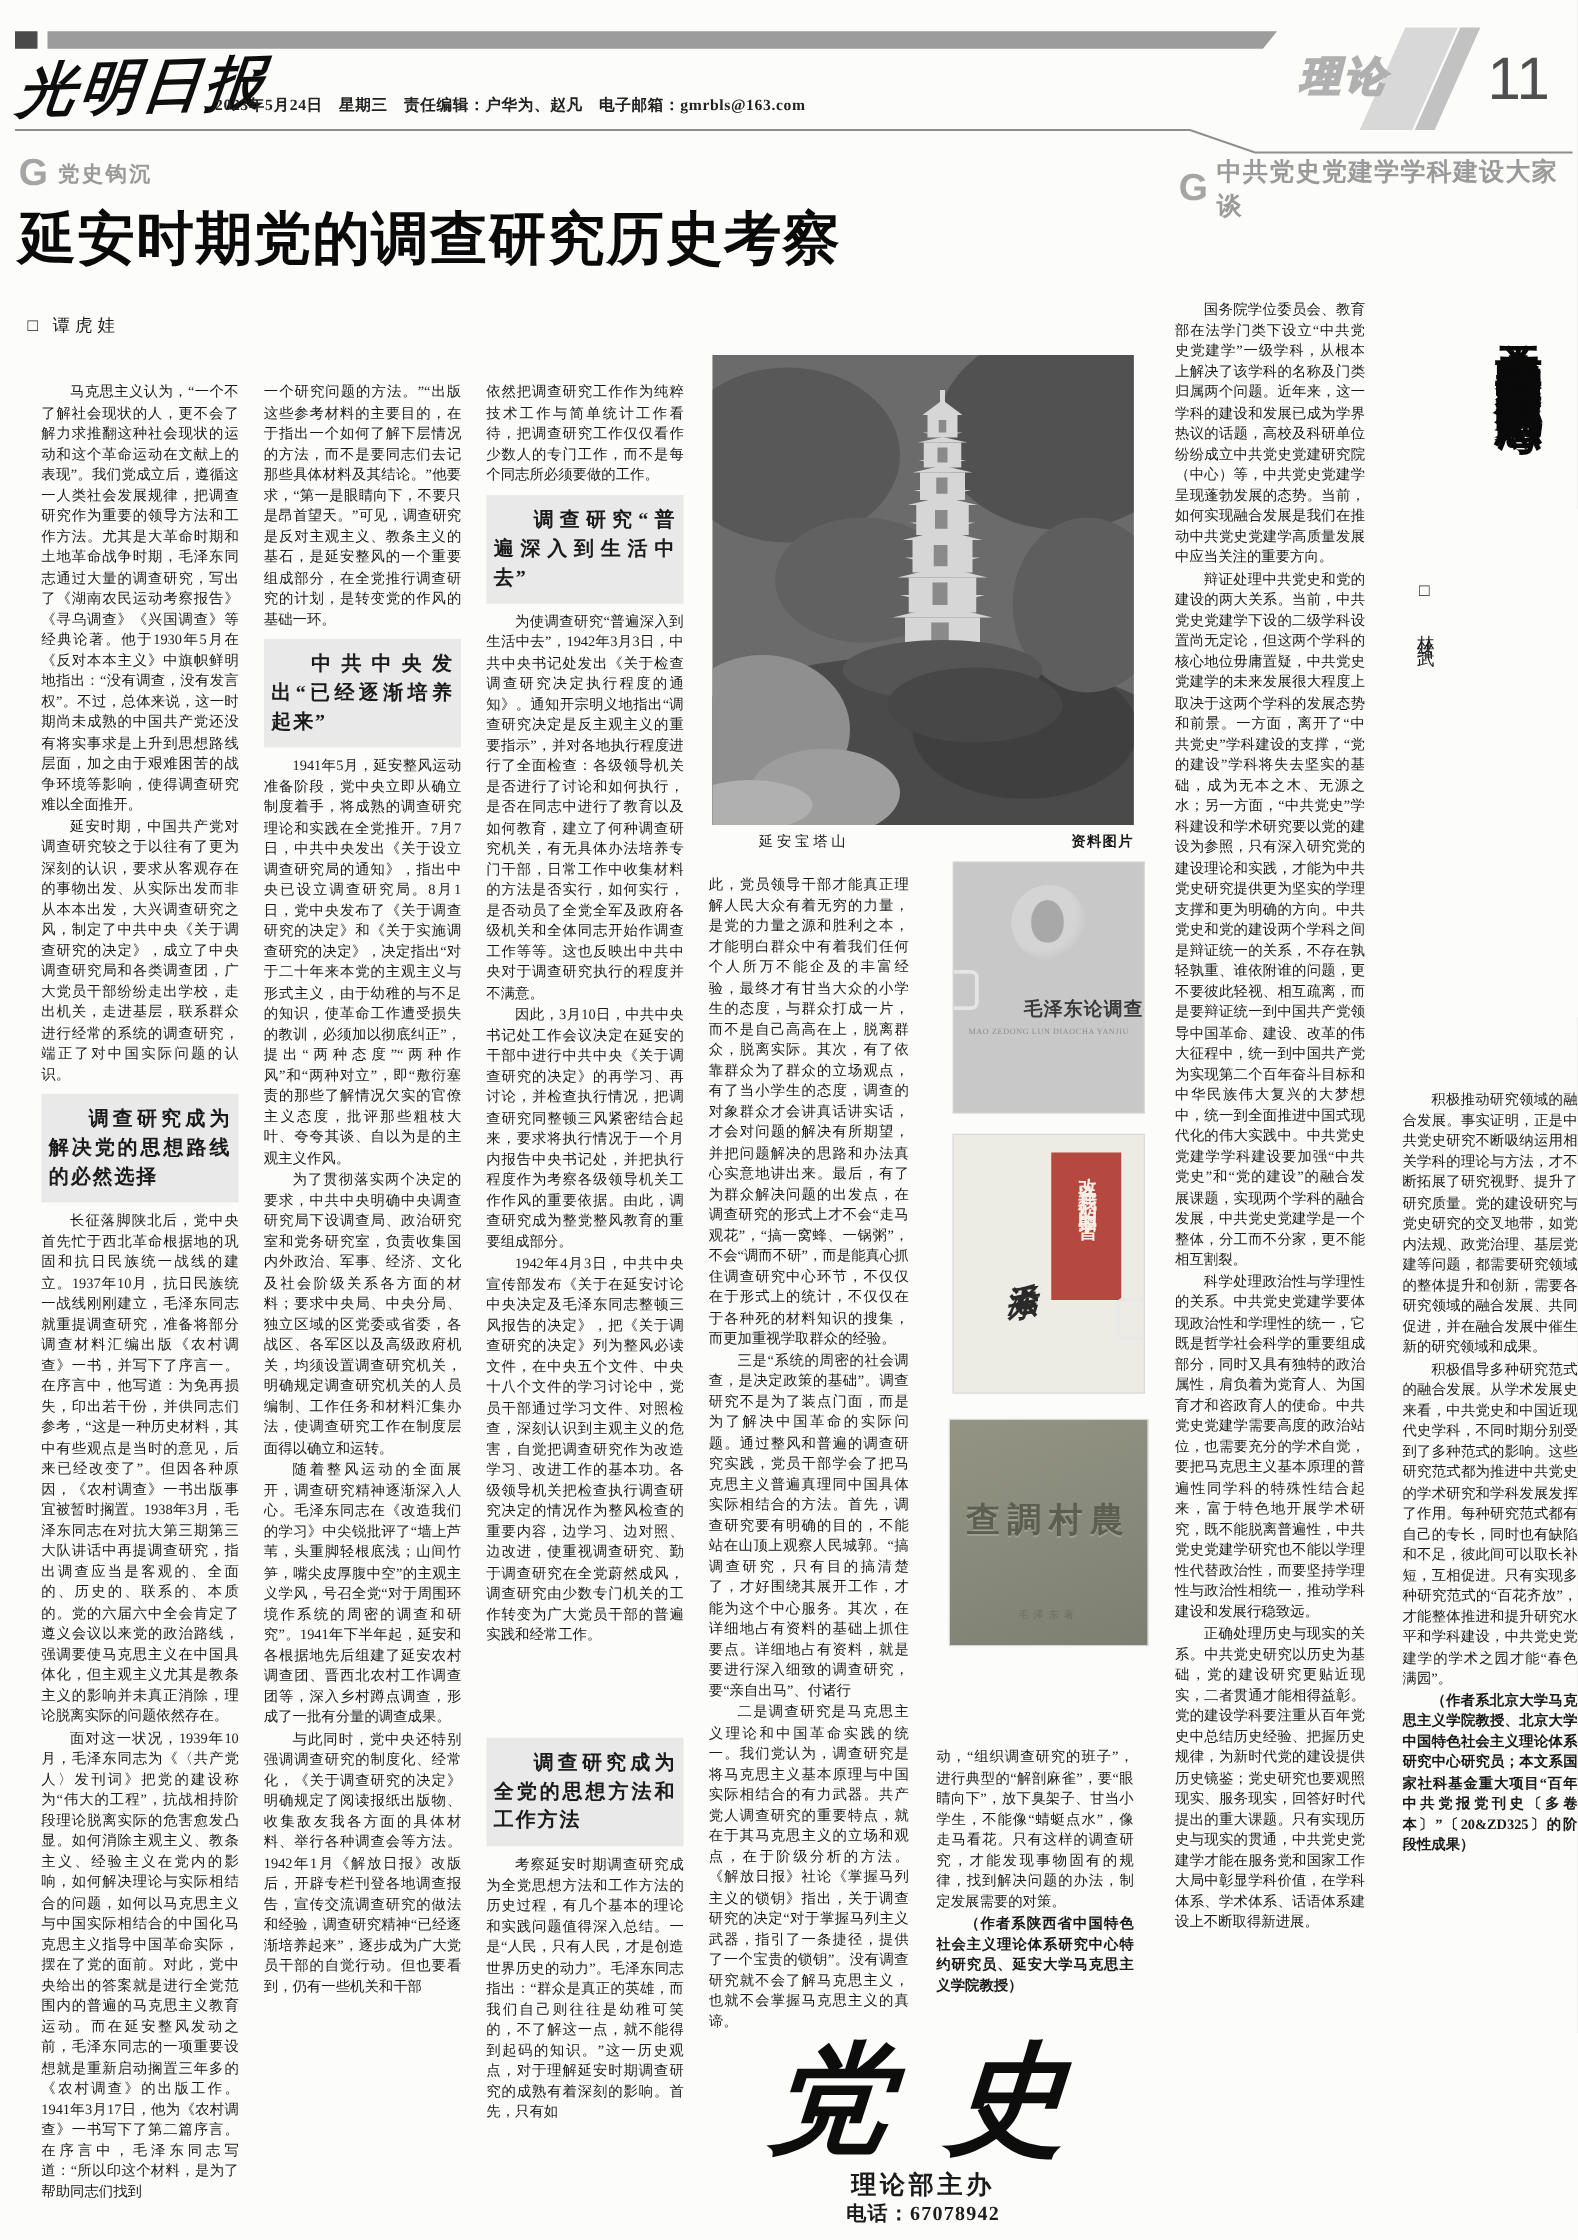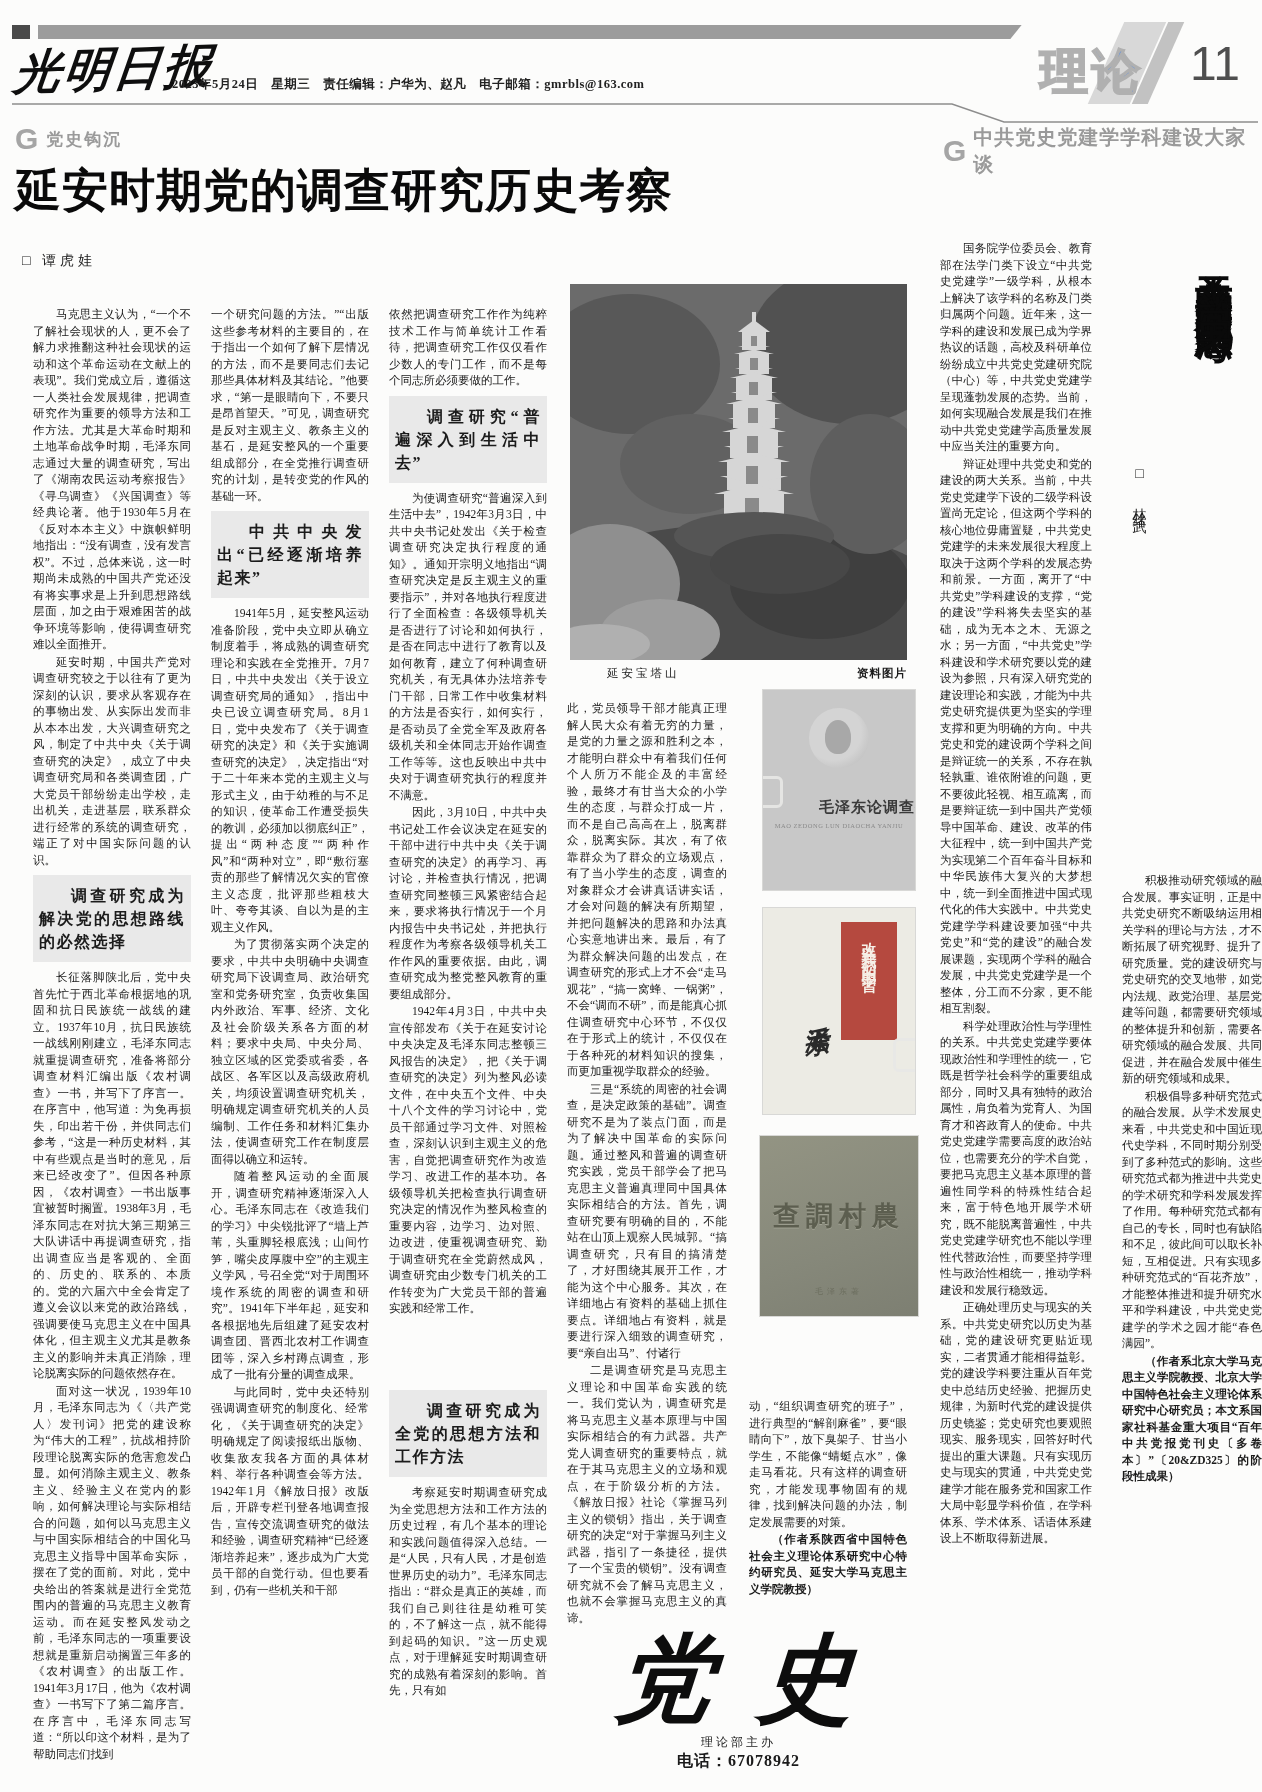--- a/index.html
+++ b/index.html
@@ -9,22 +9,22 @@
   
   .topsq{left:12px;top:25px;width:18px;height:14px;background:#4a4a4a;}
   .topbar{left:38px;top:25px;width:1212px;height:14px;background:#9c9c9c;}
   .masthead{left:14px;top:38px;font-size:47px;font-weight:900;font-style:italic;letter-spacing:3px;
             transform:rotate(-2deg) skewX(-8deg);color:#0e0e0e;white-space:nowrap;}
   .dateline{left:172px;top:76px;font-size:12.5px;font-weight:700;color:#222;letter-spacing:.5px;white-space:nowrap;}
   .tabwhite{left:958px;top:22px;width:300px;height:82px;background:#fcfcfb;
             clip-path:polygon(22% 0,100% 0,100% 100%,0 100%);}
   .tabstripe1{left:1106px;top:22px;width:42px;height:82px;background:#d8d8d8;transform:skewX(-24deg);}
   .tabstripe2{left:1150px;top:22px;width:16px;height:82px;background:#c2c2c2;transform:skewX(-24deg);}
-  .tablabel{left:1040px;top:40px;font-size:48px;font-weight:900;letter-spacing:4px;color:#3b82f6;
-            -webkit-text-stroke:2px #b0b0b0;text-stroke:2px #b0b0b0;text-shadow:0 0 1px #b0b0b0;}
+  .tablabel{left:1040px;top:40px;font-size:32px;font-weight:900;letter-spacing:4px;color:#3b82f6;
+            -webkit-text-stroke:2px #b0b0b0;text-stroke:2px #b0b0b0;text-shadow:0 0 1px #b0b0b0;font-style:italic;}
   .pagenum{left:1190px;top:36px;font-size:48px;color:#4f4f4f;font-family:"Liberation Sans",sans-serif;font-weight:500;}
   
   .badge{display:flex;align-items:center;gap:6px;color:#9a9a9a;font-weight:700;}
   .badge .g{font-family:"Liberation Sans",sans-serif;font-size:30px;font-weight:700;line-height:26px;color:#a5a5a5;}
   .badge-left{left:15px;top:126px;font-size:17px;letter-spacing:2px;}
   .badge-right{left:943px;top:124px;font-size:20px;letter-spacing:1px;}
   
   .headline{left:15px;top:160px;width:700px;font-size:46px;font-weight:900;letter-spacing:1px;
             color:#0a0a0a;white-space:nowrap;}
   .byline{left:22px;top:252px;font-size:14px;letter-spacing:4px;}
@@ -56,21 +56,21 @@
   .book3{left:760px;top:1136px;width:158px;height:180px;background:linear-gradient(160deg,#939483 0%,#86887a 60%,#7d7f72 100%);}
   .book3 .t{position:absolute;left:0;top:62px;width:100%;text-align:center;font-size:27px;font-weight:700;
             color:#5c5e4f;letter-spacing:6px;text-shadow:0 1px 0 #a0a192;}
   .book3 .mid{position:absolute;left:0;top:150px;width:100%;text-align:center;font-size:8px;color:#6d6f60;letter-spacing:4px;}
   .book3 .bot{position:absolute;left:0;top:208px;width:100%;text-align:center;font-size:8px;color:#6d6f60;letter-spacing:2px;}
   .curl{position:absolute;border:3px solid #e8e8e6;border-radius:6px;opacity:.9;}
   
   .brand{left:570px;top:1628px;width:337px;text-align:center;}
   .brand .cal{font-size:96px;font-weight:900;letter-spacing:46px;margin-left:40px;line-height:104px;
               transform:skewX(-4deg);color:#0d0d0d;font-style:italic;}
-  .brand .org{font-size:12px;font-weight:400;letter-spacing:3px;margin-top:2px;}
+  .brand .org{font-size:20px;font-weight:700;letter-spacing:3px;margin-top:2px;}
   .brand .tel{font-size:16px;font-weight:700;letter-spacing:1px;}
   
   .vtitle{left:1178px;top:244px;height:640px;writing-mode:vertical-rl;font-size:38px;font-weight:900;
           letter-spacing:3px;color:#0a0a0a;line-height:72px;}
   .vauthor{left:1130px;top:466px;writing-mode:vertical-rl;font-size:14px;letter-spacing:6px;}
   svg{display:block;}
 </style>
 </head>
 <body>
 

